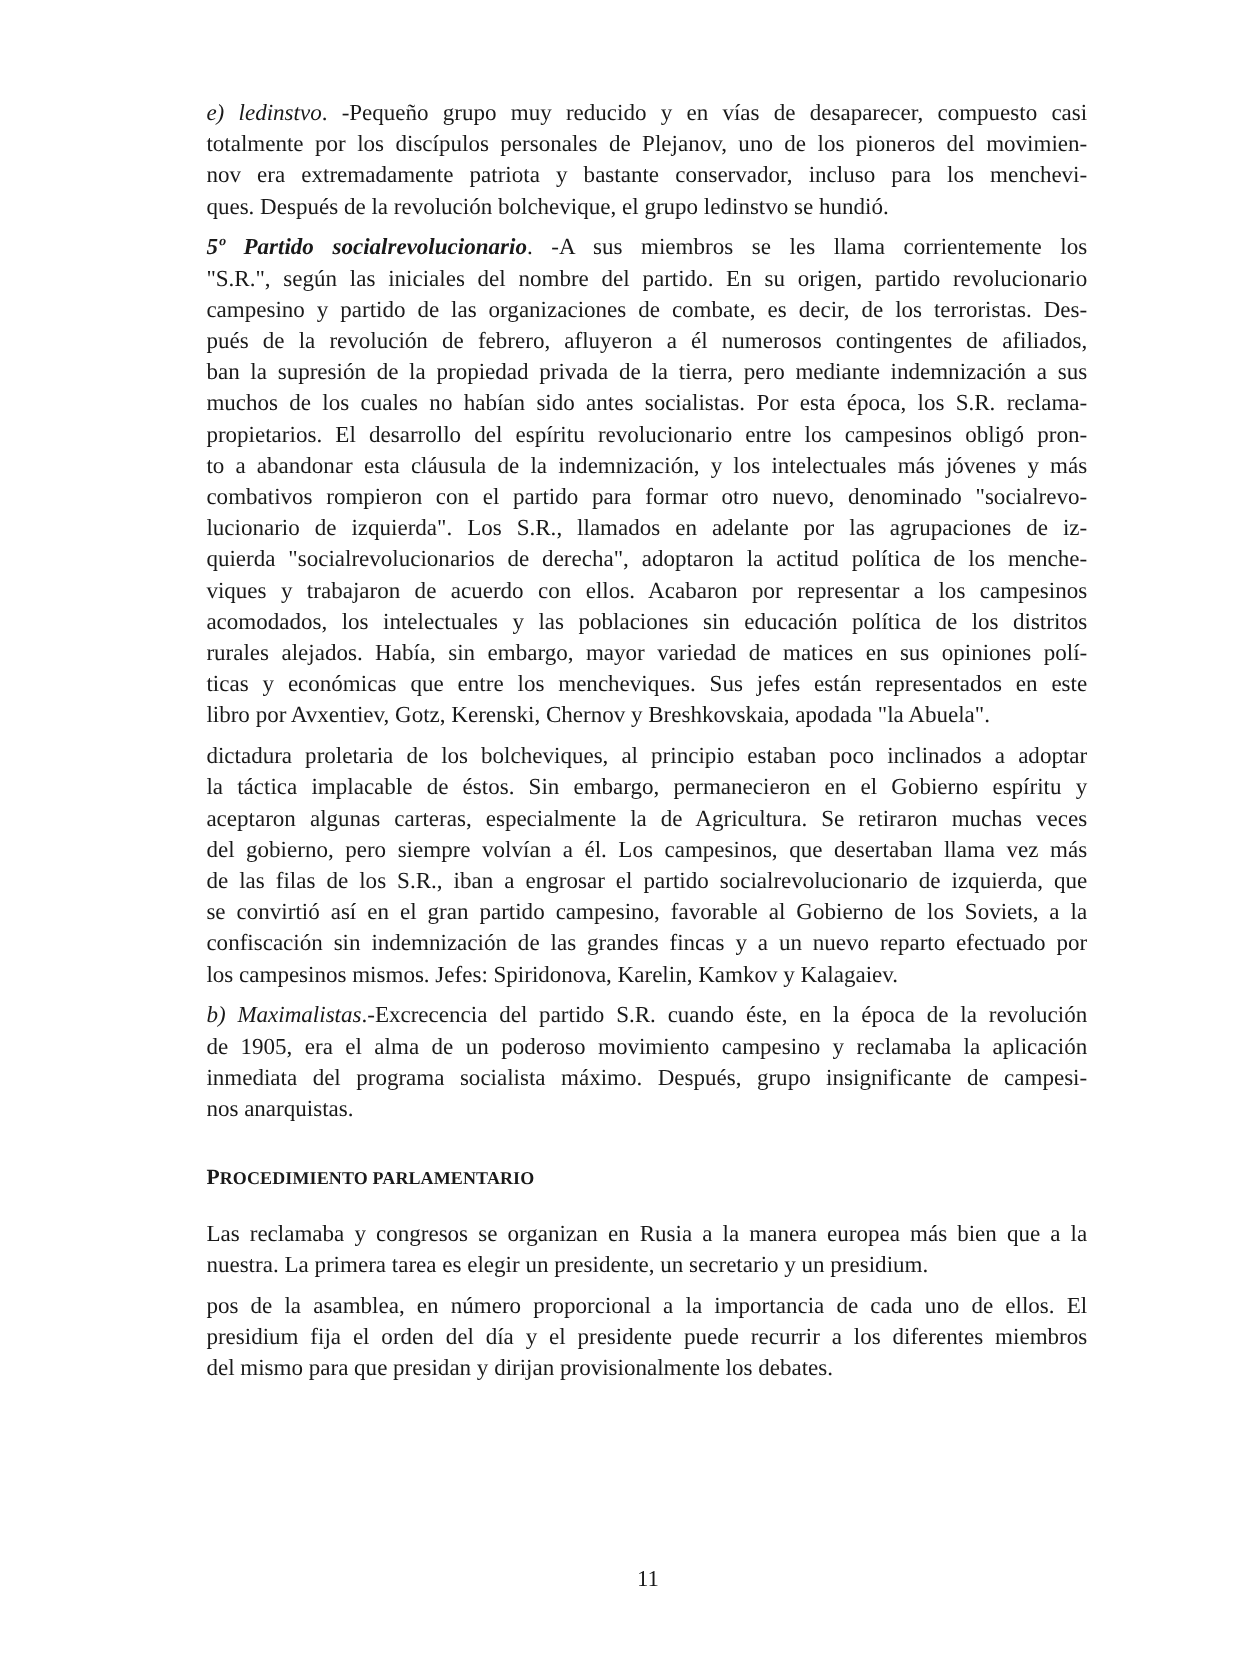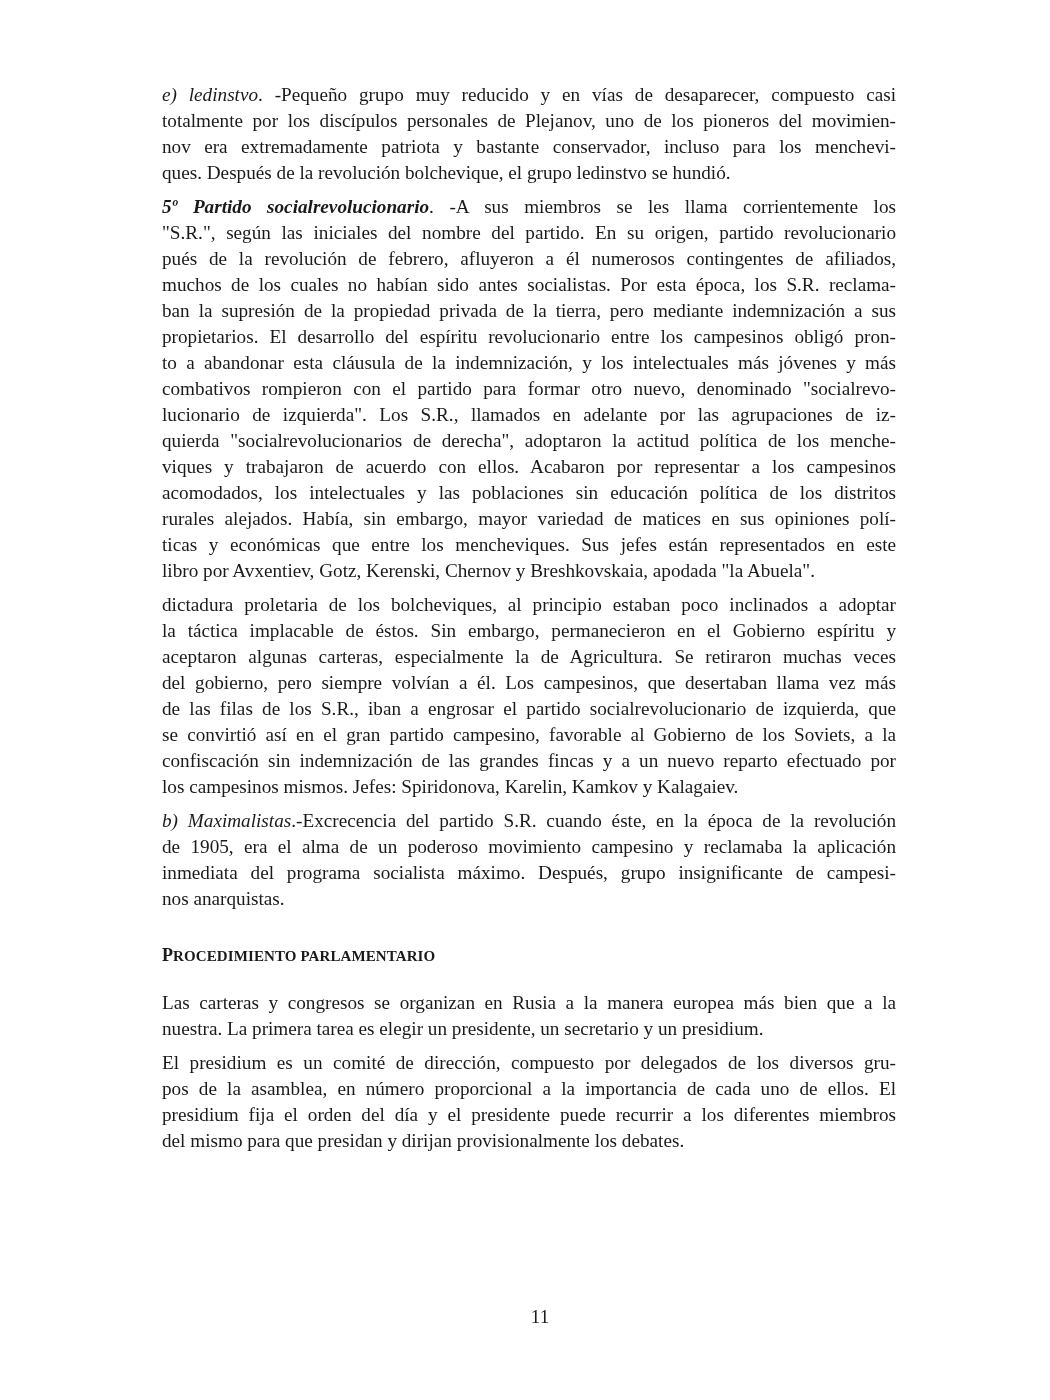--- a/index.html
+++ b/index.html
@@ -10,21 +10,21 @@
     body {
       width: 1050px;
       height: 1400px;
       position: relative;
       overflow: hidden;
       font-family: "Liberation Serif", "DejaVu Serif", serif;
       color: #1a1a1a;
     }
     .page {
       position: absolute;
-      left: 162px;
+      left: 172px;
       top: 82px;
       width: 734px;
     }
     .para {
       margin: 0 0 8px 0;
       font-size: 19.2px;
       line-height: 26px;
     }
     .line {
       display: block;
@@ -65,23 +65,24 @@
   <div class="para">
     <span class="line" style="white-space: normal;"><span class="lead-italic">e) ledinstvo</span><span>. -Pequeño grupo muy reducido y en vías de desaparecer, compuesto casi</span></span>
     <span class="line" style="white-space: normal;">totalmente por los discípulos personales de Plejanov, uno de los pioneros del movimien-</span>
     <span class="line" style="white-space: normal;">nov era extremadamente patriota y bastante conservador, incluso para los menchevi-</span>
     <span class="line last" style="white-space: normal;">ques. Después de la revolución bolchevique, el grupo ledinstvo se hundió.</span>
   </div>
 
   <div class="para">
     <span class="line" style="white-space: normal;"><span class="lead-bold-italic">5º Partido socialrevolucionario</span><span>. -A sus miembros se les llama corrientemente los</span></span>
     <span class="line" style="white-space: normal;">"S.R.", según las iniciales del nombre del partido. En su origen, partido revolucionario</span>
+    <span class="line" style="white-space: normal;">campesino y partido de las organizaciones de combate, es decir, de los terroristas. Des-</span>
     <span class="line" style="white-space: normal;">pués de la revolución de febrero, afluyeron a él numerosos contingentes de afiliados,</span>
+    <span class="line" style="white-space: normal;">ban la supresión de la propiedad privada de la tierra, pero mediante indemnización a sus</span>
     <span class="line" style="white-space: normal;">muchos de los cuales no habían sido antes socialistas. Por esta época, los S.R. reclama-</span>
-    <span class="line" style="white-space: normal;">ban la supresión de la propiedad privada de la tierra, pero mediante indemnización a sus</span>
     <span class="line" style="white-space: normal;">propietarios. El desarrollo del espíritu revolucionario entre los campesinos obligó pron-</span>
     <span class="line" style="white-space: normal;">to a abandonar esta cláusula de la indemnización, y los intelectuales más jóvenes y más</span>
     <span class="line" style="white-space: normal;">combativos rompieron con el partido para formar otro nuevo, denominado "socialrevo-</span>
     <span class="line" style="white-space: normal;">lucionario de izquierda". Los S.R., llamados en adelante por las agrupaciones de iz-</span>
     <span class="line" style="white-space: normal;">quierda "socialrevolucionarios de derecha", adoptaron la actitud política de los menche-</span>
     <span class="line" style="white-space: normal;">viques y trabajaron de acuerdo con ellos. Acabaron por representar a los campesinos</span>
     <span class="line" style="white-space: normal;">acomodados, los intelectuales y las poblaciones sin educación política de los distritos</span>
     <span class="line" style="white-space: normal;">rurales alejados. Había, sin embargo, mayor variedad de matices en sus opiniones polí-</span>
     <span class="line" style="white-space: normal;">ticas y económicas que entre los mencheviques. Sus jefes están representados en este</span>
     <span class="line last" style="white-space: normal;">libro por Avxentiev, Gotz, Kerenski, Chernov y Breshkovskaia, apodada "la Abuela".</span>
@@ -102,26 +103,25 @@
     <span class="line" style="white-space: normal;"><span class="lead-italic">b) Maximalistas</span><span>.-Excrecencia del partido S.R. cuando éste, en la época de la revolución</span></span>
     <span class="line" style="white-space: normal;">de 1905, era el alma de un poderoso movimiento campesino y reclamaba la aplicación</span>
     <span class="line" style="white-space: normal;">inmediata del programa socialista máximo. Después, grupo insignificante de campesi-</span>
     <span class="line last" style="white-space: normal;">nos anarquistas.</span>
   </div>
 
   <div class="heading"><span class="cap">P</span><span>ROCEDIMIENTO PARLAMENTARIO</span></div>
   <div class="heading-gap"></div>
 
   <div class="para">
-    <span class="line" style="white-space: normal;">Las carteras y congresos se organizan en Rusia a la manera europea más bien que a la</span>
+    <span class="line" style="white-space: normal;">Las reclamaba y congresos se organizan en Rusia a la manera europea más bien que a la</span>
     <span class="line last" style="white-space: normal;">nuestra. La primera tarea es elegir un presidente, un secretario y un presidium.</span>
   </div>
 
   <div class="para">
-    <span class="line" style="white-space: normal;">El presidium es un comité de dirección, compuesto por delegados de los diversos gru-</span>
     <span class="line" style="white-space: normal;">pos de la asamblea, en número proporcional a la importancia de cada uno de ellos. El</span>
     <span class="line" style="white-space: normal;">presidium fija el orden del día y el presidente puede recurrir a los diferentes miembros</span>
     <span class="line last" style="white-space: normal;">del mismo para que presidan y dirijan provisionalmente los debates.</span>
   </div>
 
 </div>
 
 <div class="page-number">11</div>
 
 </body></html>

